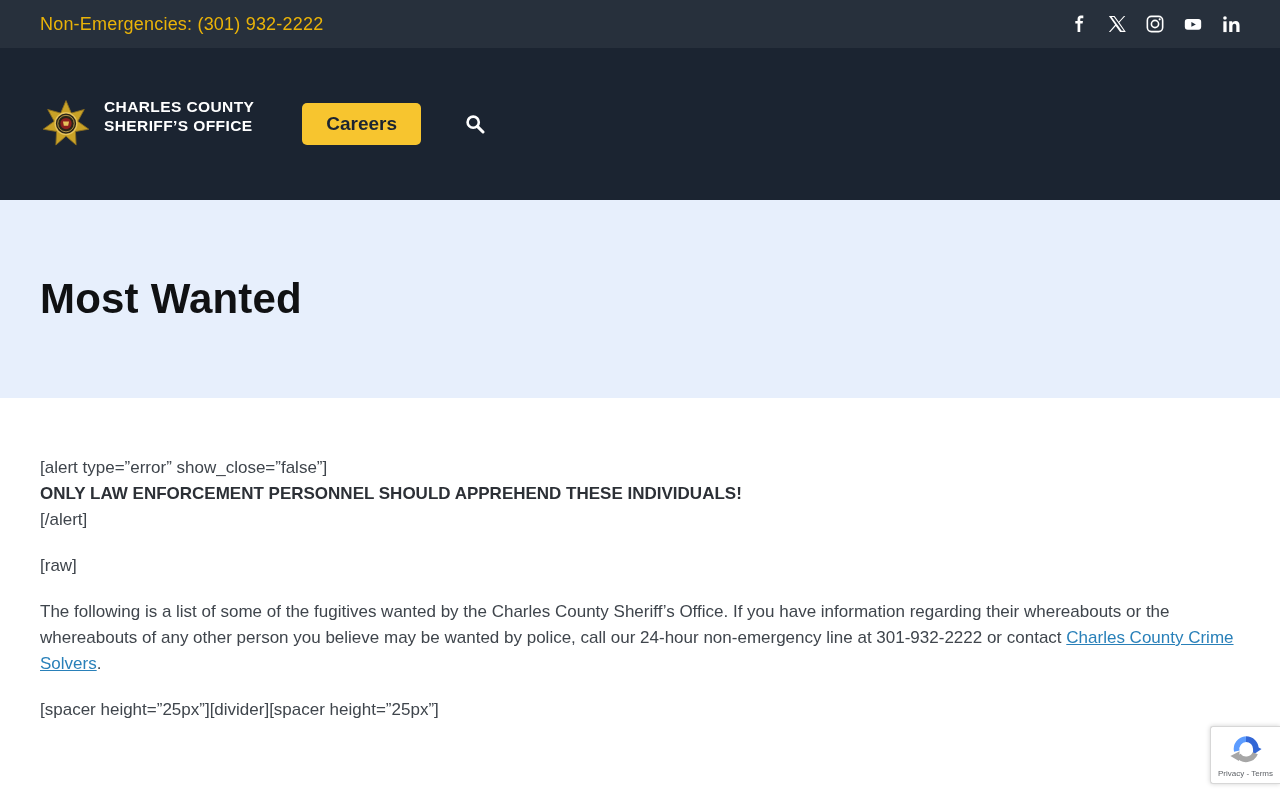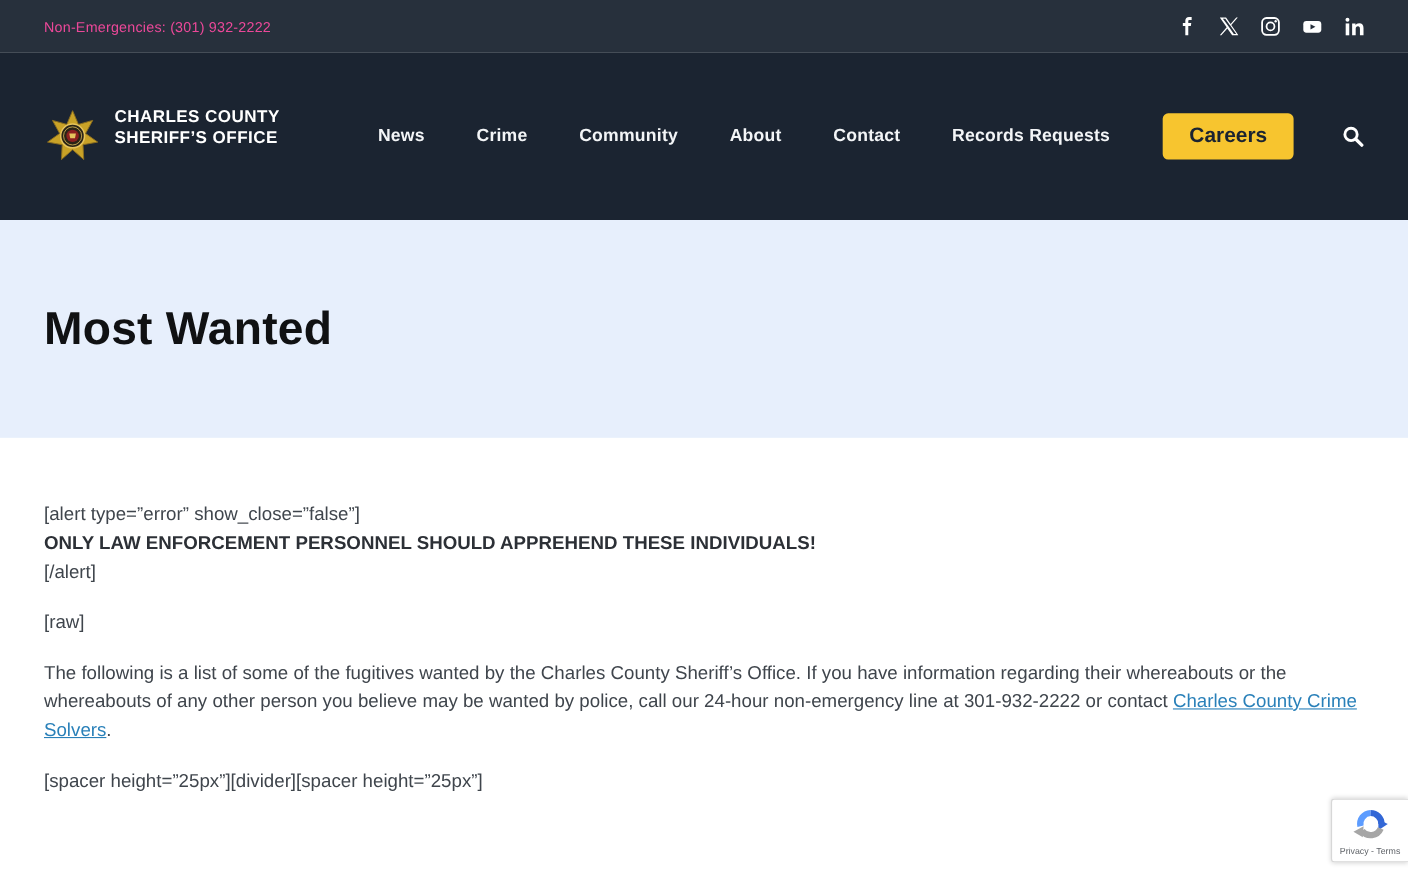--- a/index.html
+++ b/index.html
@@ -10,21 +10,21 @@
     font-family: "Liberation Sans", sans-serif;
     position: relative;
   }
 
   
   .topbar {
     height: 48px; background: #27303c;
     display: flex; align-items: center; justify-content: space-between;
     padding: 0 40px;
   }
-  .topbar-phone { color: #ec4899; font-size: 13px; letter-spacing: .2px; }
+  .topbar-phone { color: #eab308; font-size: 18px; letter-spacing: .2px; }
   .social { display: flex; align-items: center; gap: 20px; }
   .social a { display: flex; align-items: center; justify-content: center; width: 18px; height: 18px; text-decoration: none; }
   .social svg { display: block; }
 
   
   .header {
     height: 152px; background: #1b2431;
     display: flex; align-items: center; padding: 0 40px;
   }
   .brand { display: flex; align-items: flex-start; gap: 12px; }
@@ -112,28 +112,20 @@
       <circle cx="30" cy="29.5" r="9.5" fill="none" stroke="#e6c35c" stroke-width="0.8"></circle>
       <circle cx="30" cy="29.5" r="6.5" fill="#8c1f1f"></circle>
       <path d="M26.5 27h7l-1 5h-5z" fill="#e6c35c"></path>
     </svg>
     <div class="brand-text">
       <div>CHARLES COUNTY</div>
       <div>SHERIFF’S OFFICE</div>
     </div>
   </a>
 
-  <nav class="nav">
-    <a href="#" class="nav-link">News</a>
-    <a href="#" class="nav-link">Crime</a>
-    <a href="#" class="nav-link">Community</a>
-    <a href="#" class="nav-link">About</a>
-    <a href="#" class="nav-link">Contact</a>
-    <a href="#" class="nav-link">Records Requests</a>
-  </nav>
 
   <a href="#" class="careers-btn">Careers</a>
 
   <button class="search-btn" aria-label="Search">
     <svg width="20" height="20" viewBox="0 0 20 20">
       <circle cx="8.2" cy="8.2" r="5.6" fill="none" stroke="#ffffff" stroke-width="2.6"></circle>
       <line x1="12.6" y1="12.6" x2="18" y2="18" stroke="#ffffff" stroke-width="3" stroke-linecap="round"></line>
     </svg>
   </button>
 </div>

